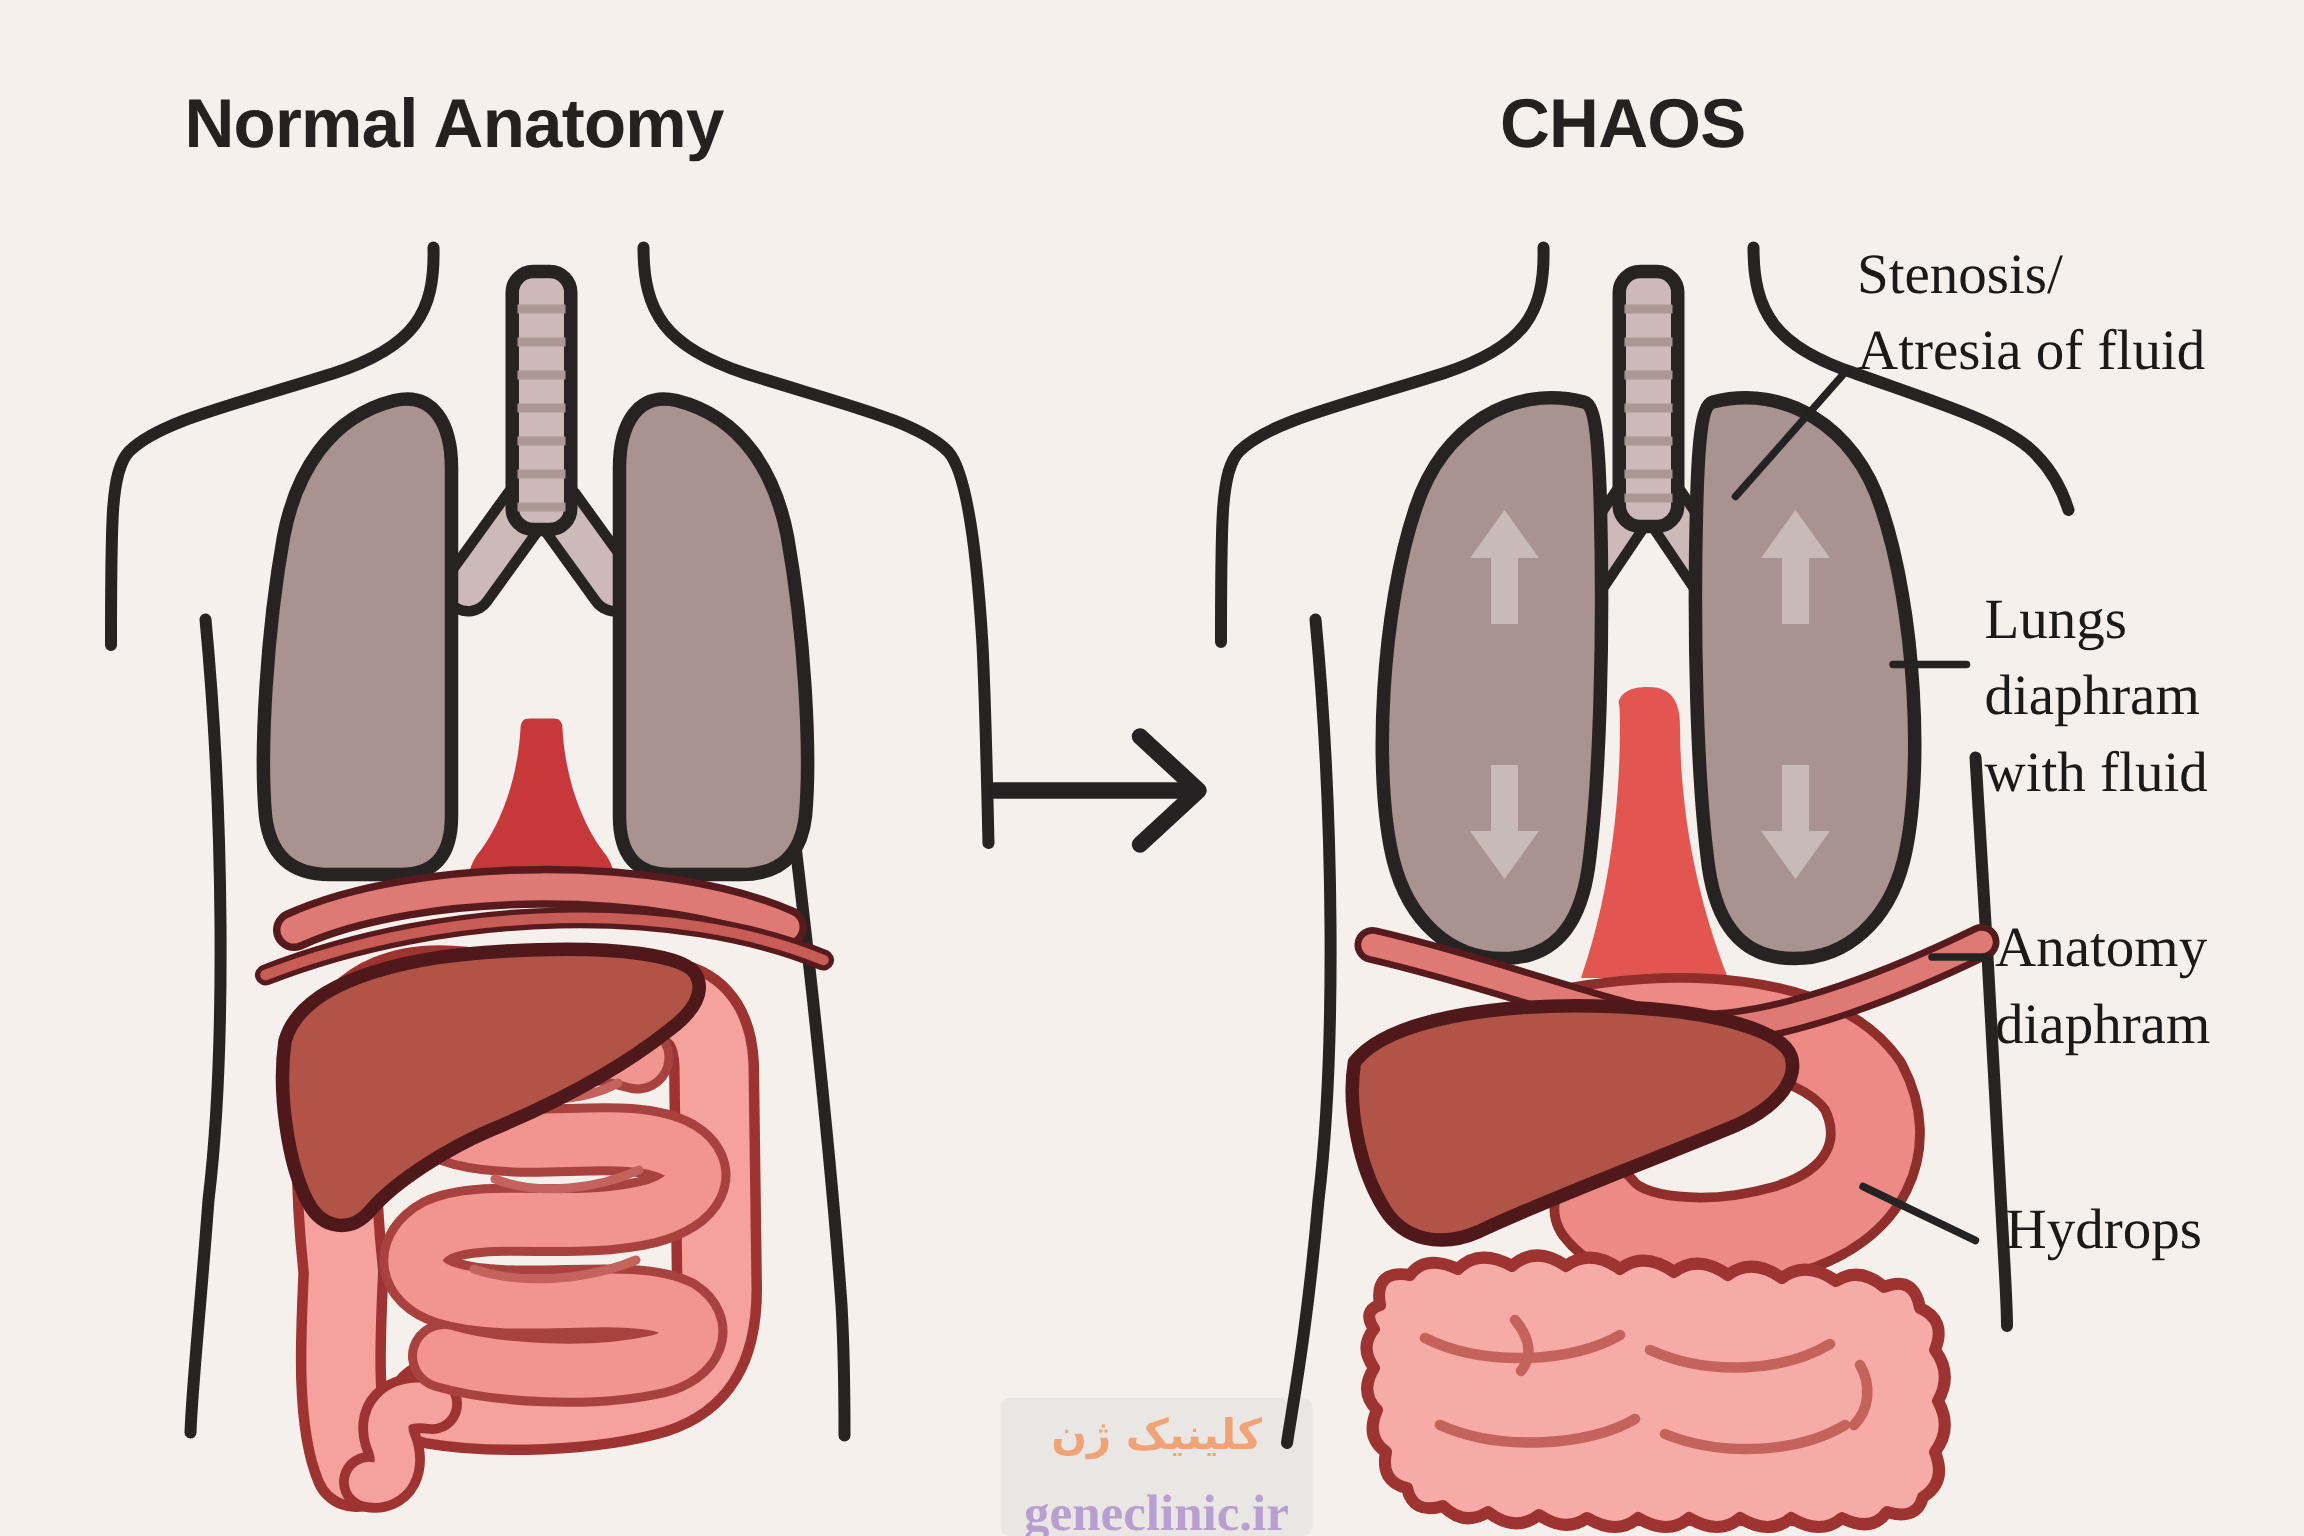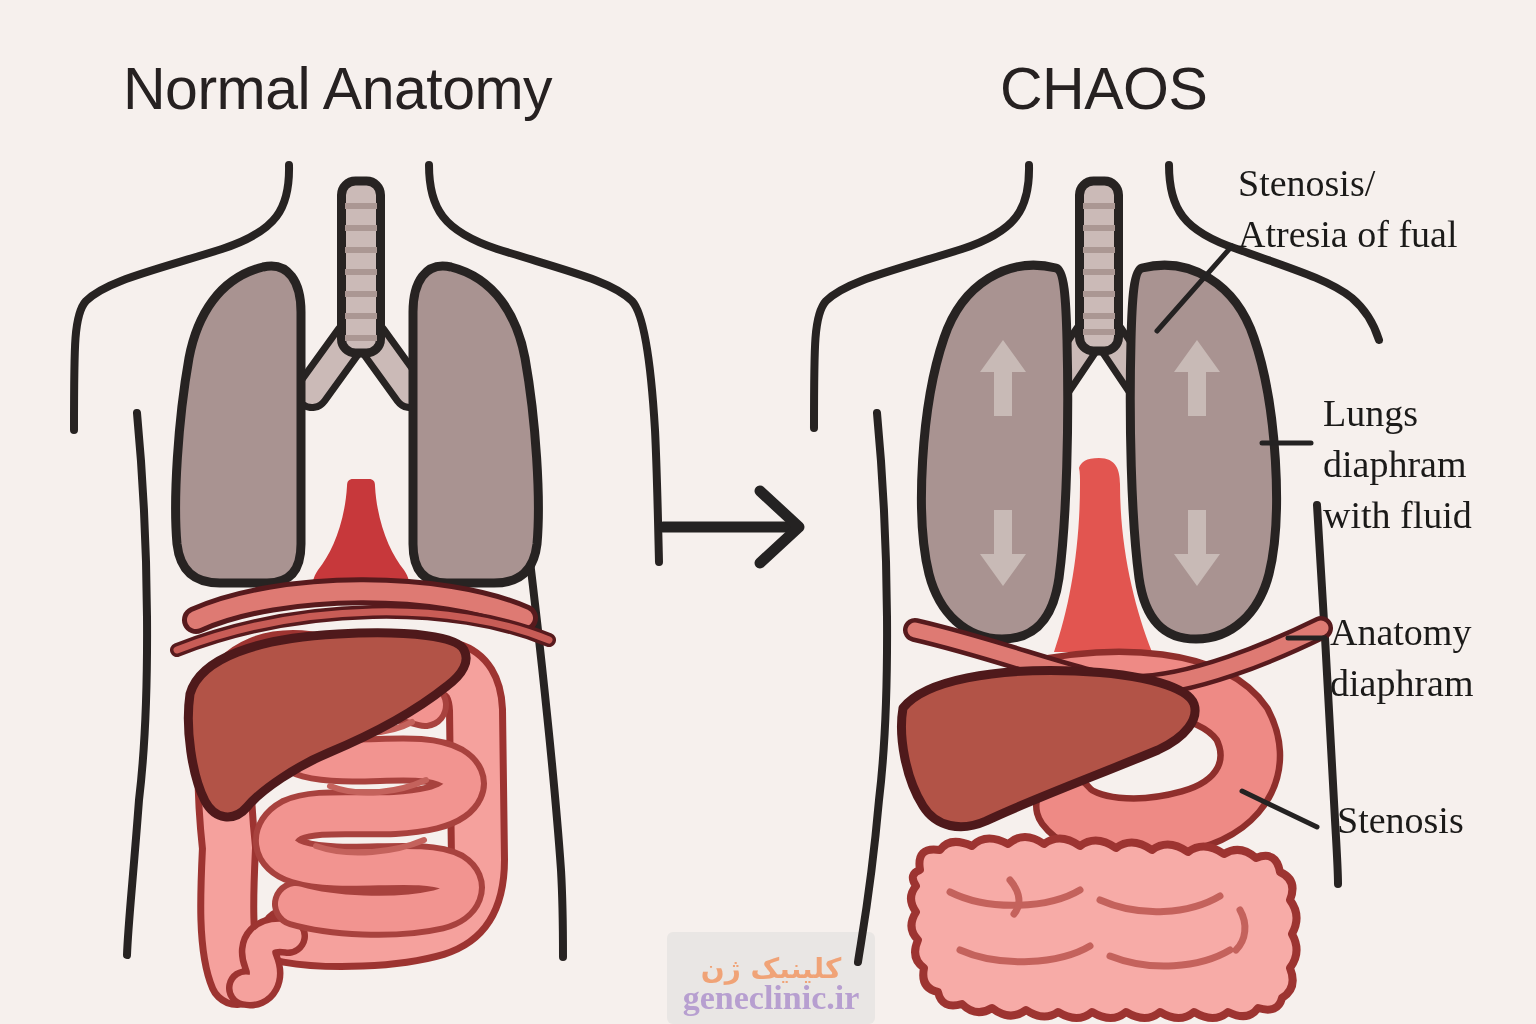--- a/index.html
+++ b/index.html
@@ -6,41 +6,41 @@
   .canvas{
     position:relative;
     width:1536px;height:1024px;
     background:var(--bg,#f6f0ed);
     overflow:hidden;
     font-family:"Liberation Sans", sans-serif;
   }
   .canvas svg{position:absolute;left:0;top:0;z-index:2;}
   .title{
     position:absolute;z-index:3;
-    font-size:59px;font-weight:400;letter-spacing:-0.5px;
+    font-size:46px;font-weight:700;letter-spacing:-0.5px;
     color:var(--title_text,#262121);white-space:nowrap;text-align:center;
   }
   .title-left{left:123px;top:55px;}
   .title-right{left:1000px;top:55px;}
   .ann{
     position:absolute;z-index:3;
     font-size:38px;line-height:51px;font-weight:400;
     color:var(--label_text,#1b1a19);white-space:nowrap;font-family:Liberation Serif, serif;
   }
   .ann span{display:block;}
   .ann-stenosis{left:1238px;top:158px;}
   .ann-lungs{left:1323px;top:360px;margin-top:28px;}
   .ann-diaphragm{left:1330px;top:607px;}
   .ann-hydrops{left:1337px;top:795px;}
   .watermark{
     position:absolute;z-index:1;
     left:667px;top:932px;width:208px;height:92px;
     background:var(--watermark_bg,#e9e6e4);
     border-radius:6px;
-    display:flex;flex-direction:column;align-items:center;justify-content:center;
+    display:flex;flex-direction:column;align-items:center;justify-content:space-between;
     padding-top:10px;box-sizing:border-box;
   }
   .wm-fa{
     direction:rtl;
     font-family:"DejaVu Sans", sans-serif;
     font-size:28px;font-weight:700;line-height:30px;
     color:var(--watermark_orange,#f0a377);
   }
   .wm-en{
     font-family:"Liberation Serif", serif;
@@ -232,28 +232,28 @@
         <path d="M 1242,791 L 1317,827"></path>
       </g>
     </g>
   </svg>
 
   <div class="title title-left">Normal Anatomy</div>
   <div class="title title-right">CHAOS</div>
 
   <div class="ann ann-stenosis">
     <span>Stenosis/</span>
-    <span>Atresia of fual</span>
+    <span>Atresia of fluid</span>
   </div>
   <div class="ann ann-lungs">
     <span>Lungs</span>
     <span>diaphram</span>
     <span>with fluid</span>
   </div>
   <div class="ann ann-diaphragm">
     <span>Anatomy</span>
     <span>diaphram</span>
   </div>
   <div class="ann ann-hydrops">
-    <span>Stenosis</span>
+    <span>Hydrops</span>
   </div>
 
 </div>
 
 </body></html>

